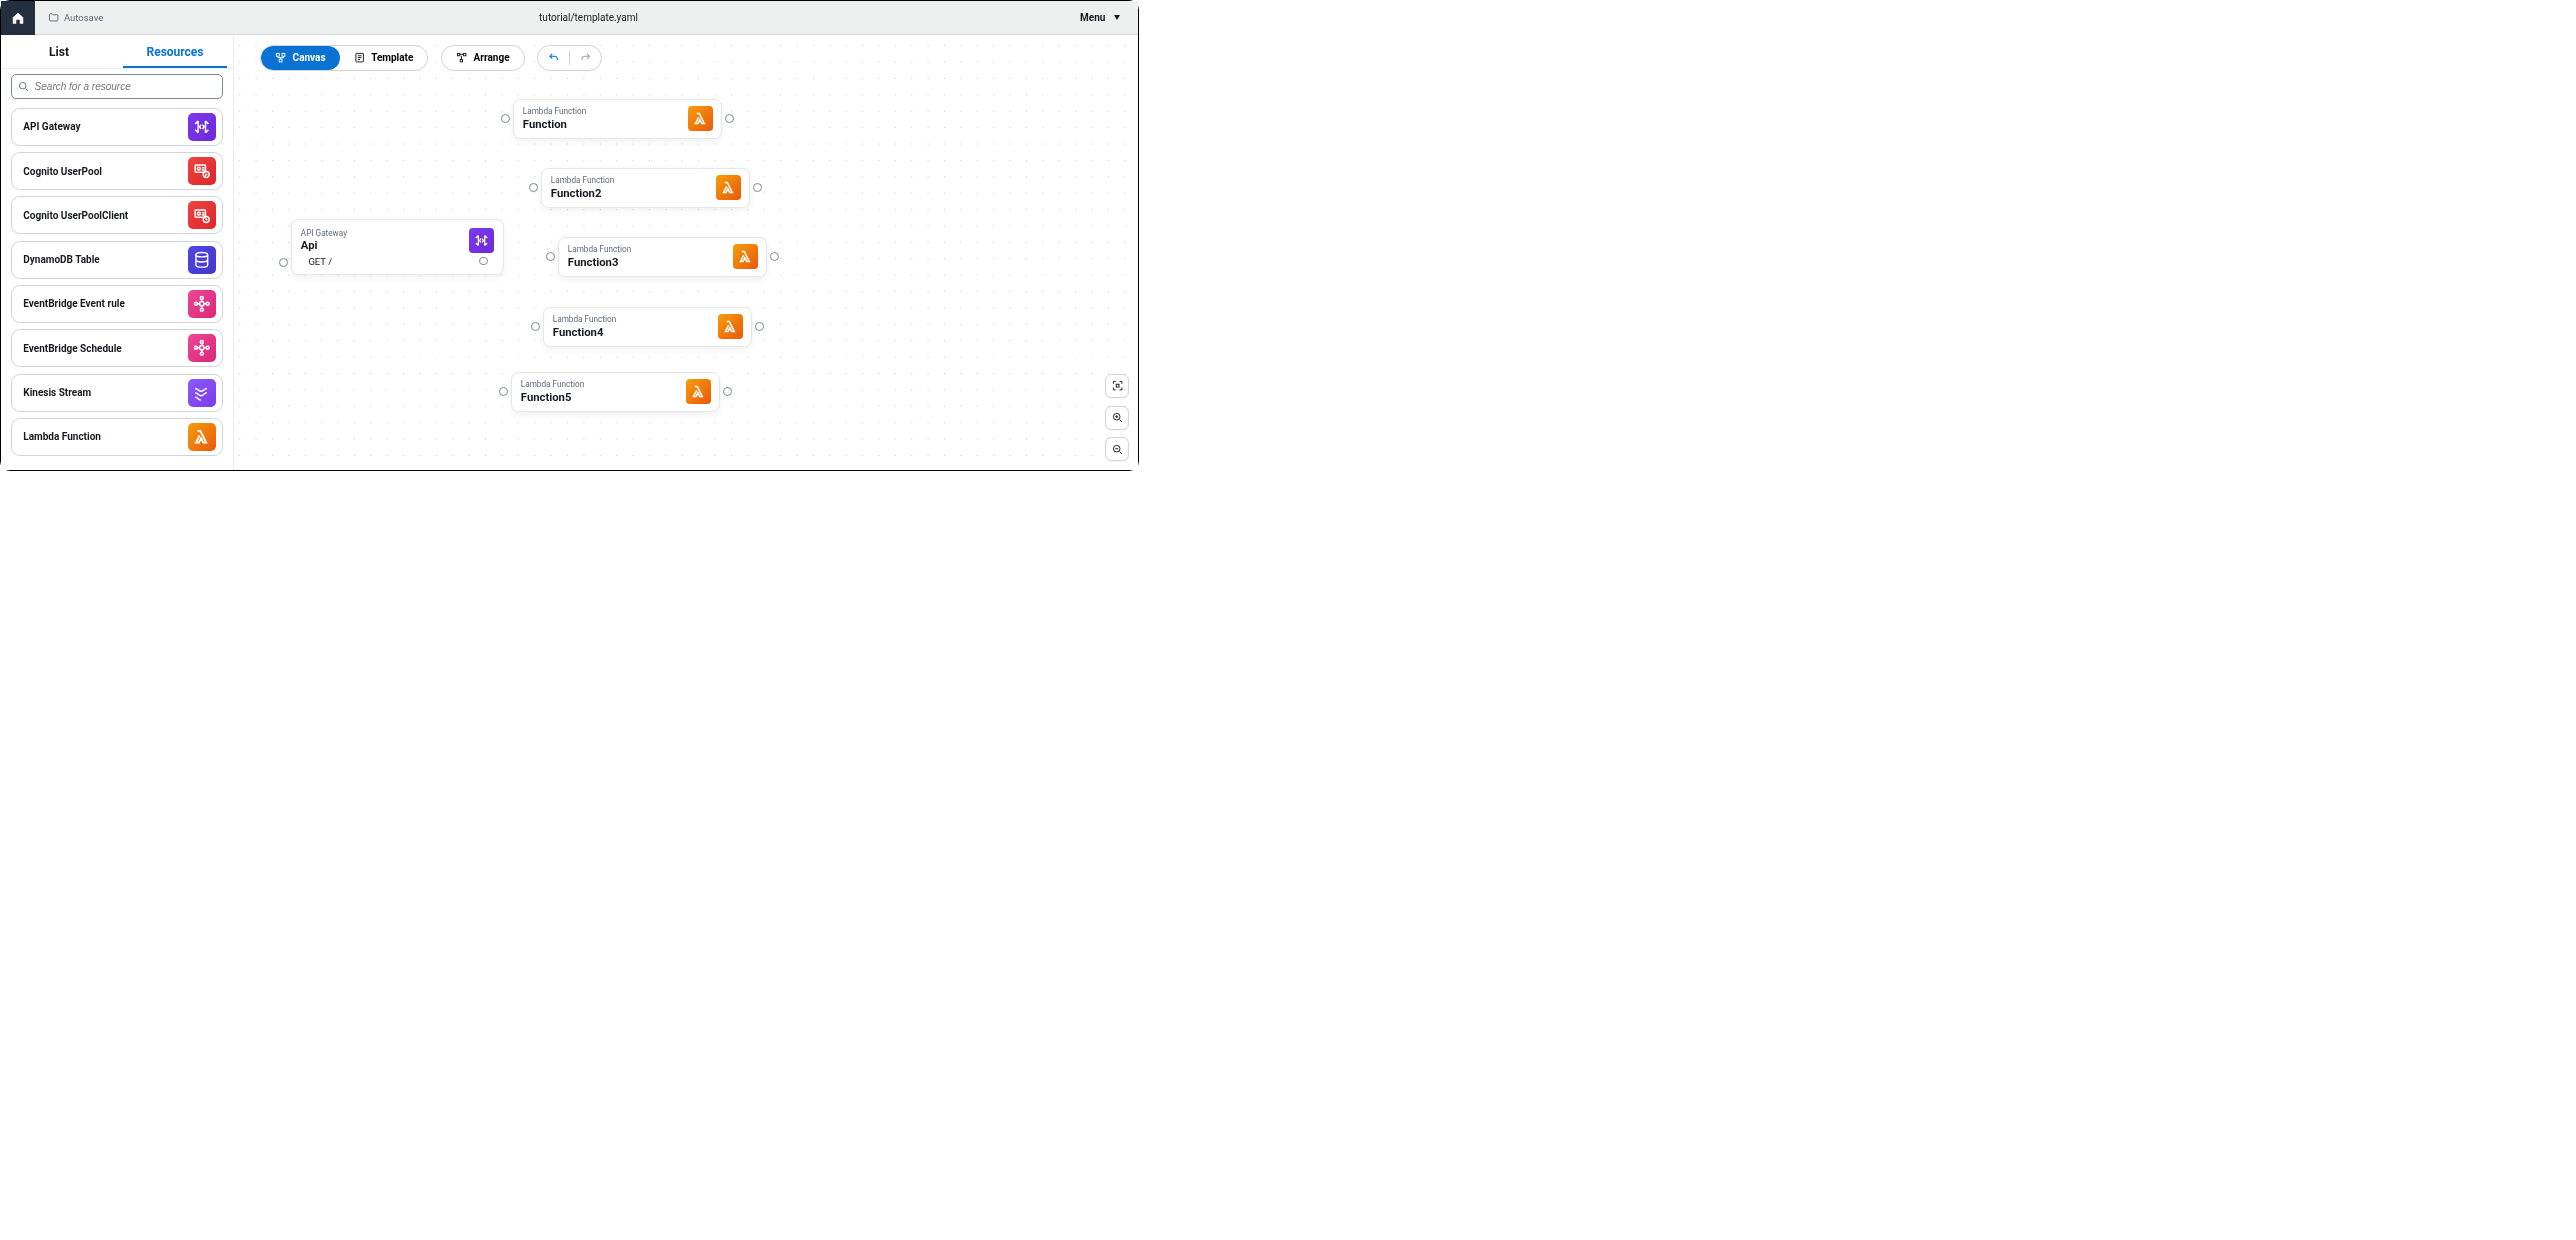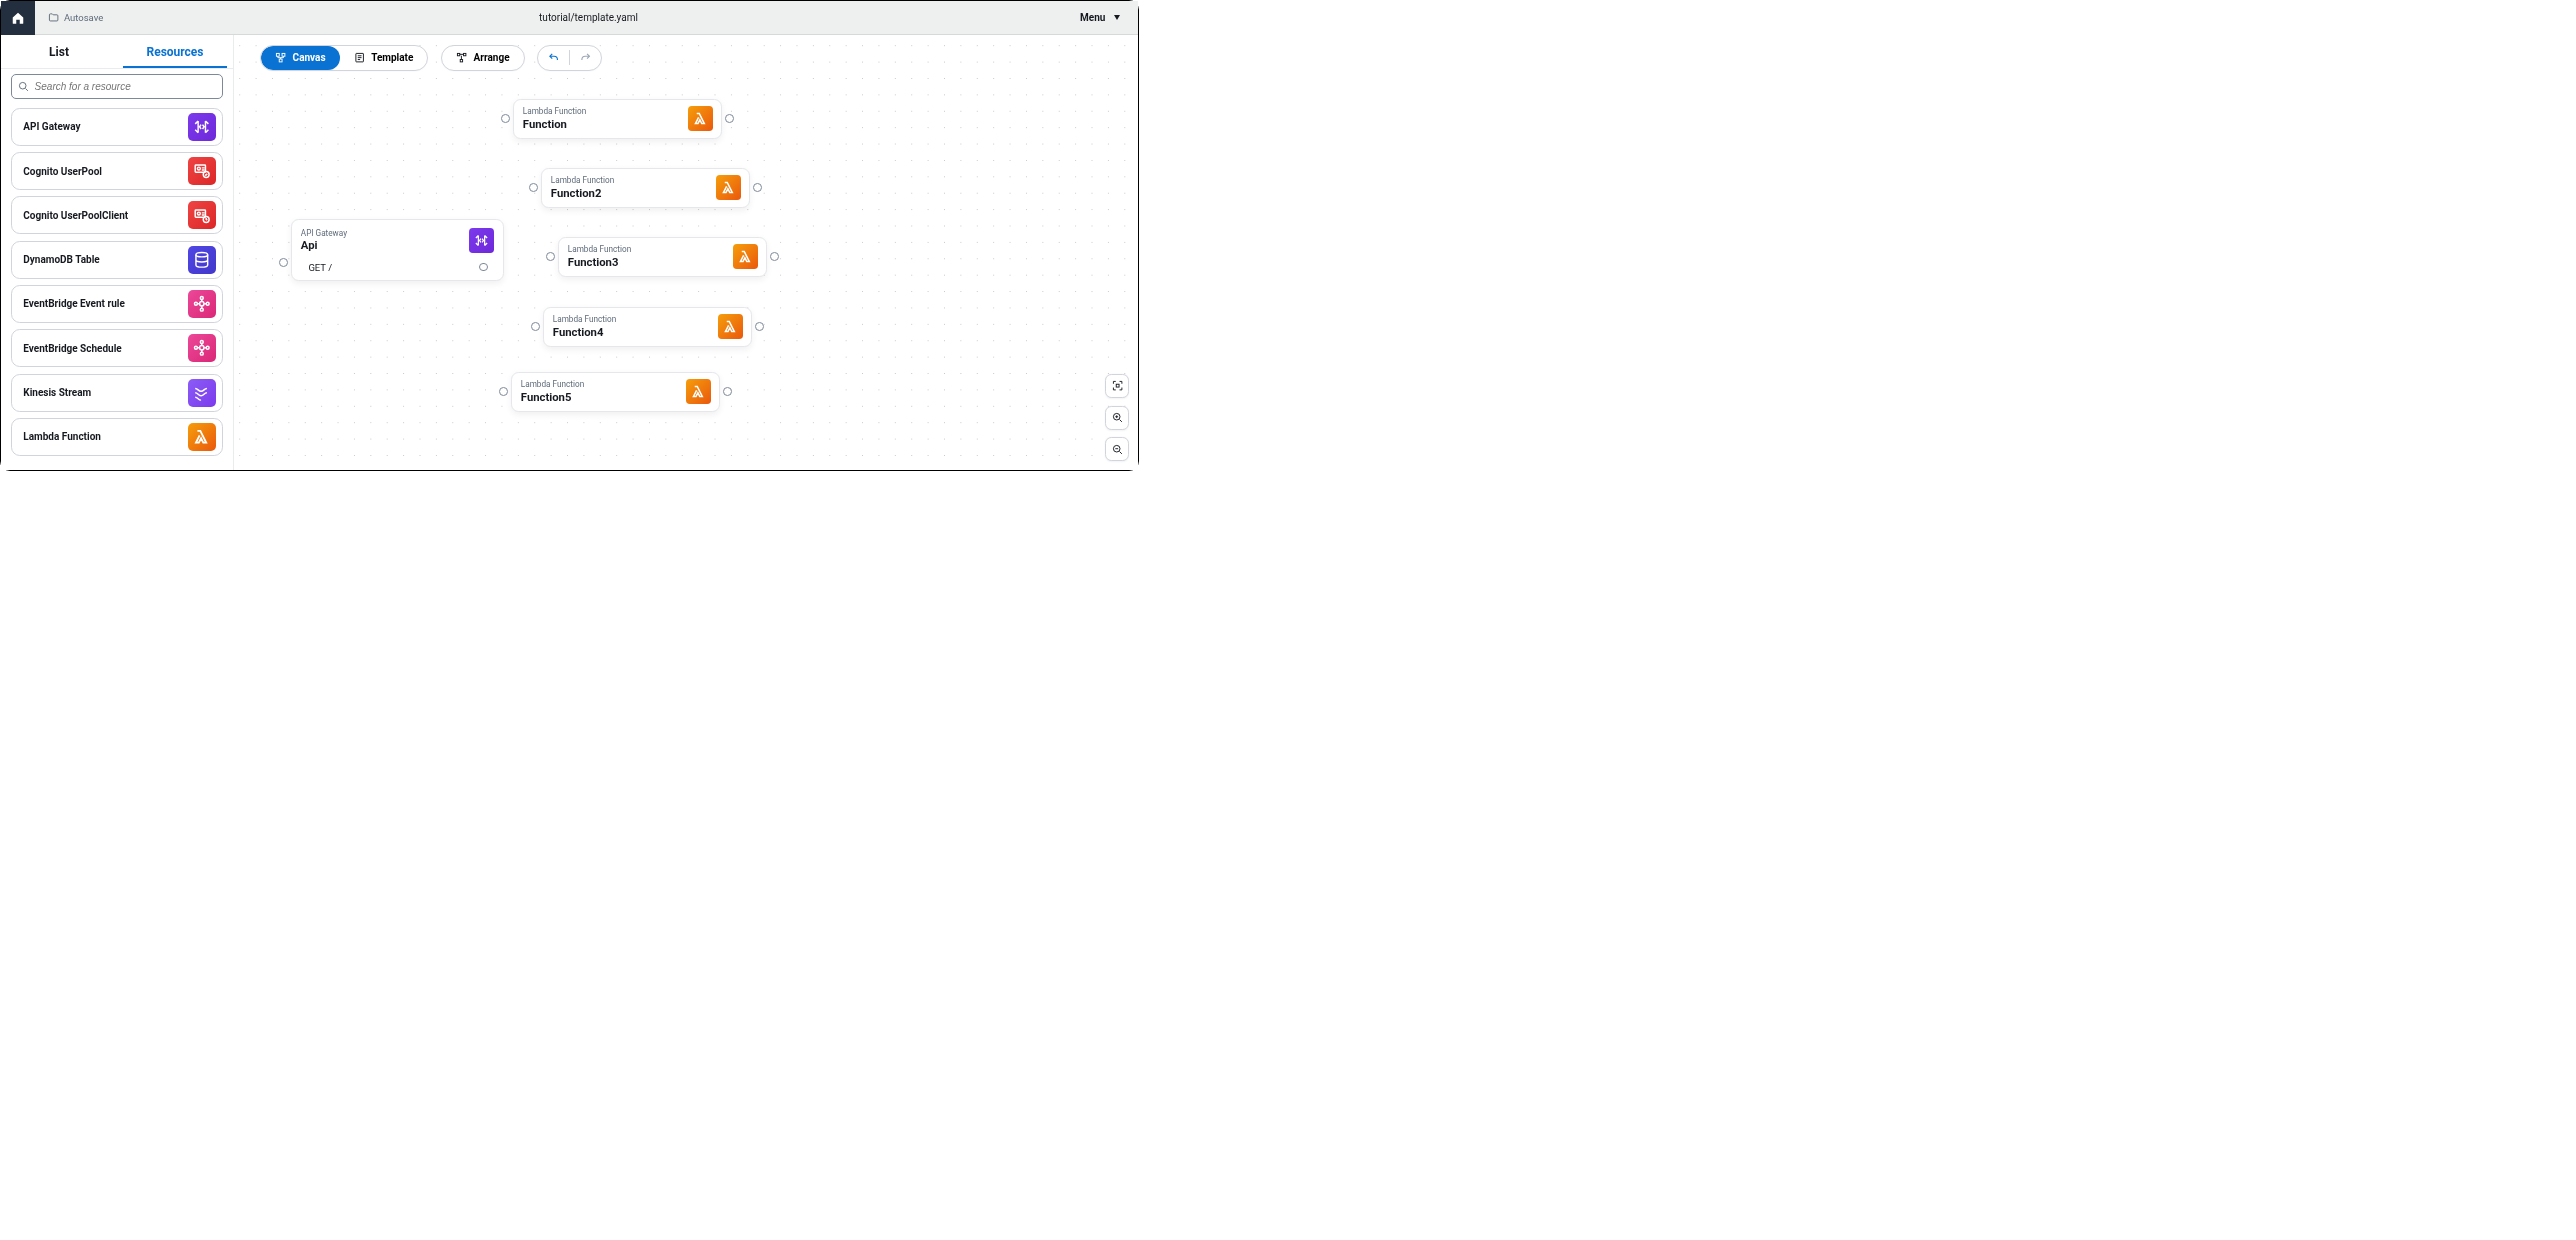--- a/index.html
+++ b/index.html
@@ -57,21 +57,21 @@
   .node .texts { flex: 1; display: flex; flex-direction: column; }
   .node .type { font-size: 8.2px; color: #5f6b7a; }
   .node .name { font-size: 11.3px; font-weight: 700; color: #16191f; margin-top: 1.3px; }
   .node .nicon { width: 25px; height: 25px; border-radius: 3.8px; margin-left: 6.3px; display: flex; align-items: center; justify-content: center; }
   .node .nicon svg { width: 15px; height: 15px; }
 
   .port { position: absolute; width: 8.8px; height: 8.8px; background: #fff; border: 1.3px solid #7d8998; border-radius: 50%; }
 
   .api-node { min-width: 213px; padding: 7.6px 8.8px; }
   .api-node .header { display: flex; align-items: flex-start; }
-  .api-node .endpoint { margin-top: 9px; font-size: 9.5px; color: #16191f; padding-left: 7.6px; display:flex; align-items:center; justify-content:space-between;}
+  .api-node .endpoint { margin-top: 3px; font-size: 9.5px; color: #16191f; padding-left: 7.6px; display:flex; align-items:center; justify-content:space-between;}
   .api-node .ep-port { width:8.8px; height:8.8px; background:#fff; border:1.3px solid #7d8998; border-radius:50%; margin-right:6.3px;}
 
   
   .zoom-controls { position: absolute; right: 8.8px; bottom: 8.8px; display: flex; flex-direction: column; gap: 7.6px; z-index: 5;}
   .zoom-btn { width: 24px; height: 24px; border: 0.6px solid #d1d5db; background: #fff; border-radius: 6.3px; display: flex; align-items: center; justify-content: center; cursor: pointer; box-shadow: 0 0.6px 1.9px rgba(0,0,0,0.05);}
   .zoom-btn svg { width: 11.3px; height: 11.3px; stroke: #16191f; fill: none; stroke-width: 2; }
 
   
   .bg-purple { background: linear-gradient(135deg,#7c3aed,#6d28d9); }
   .bg-red { background: linear-gradient(135deg,#ef4444,#dc2626); }

